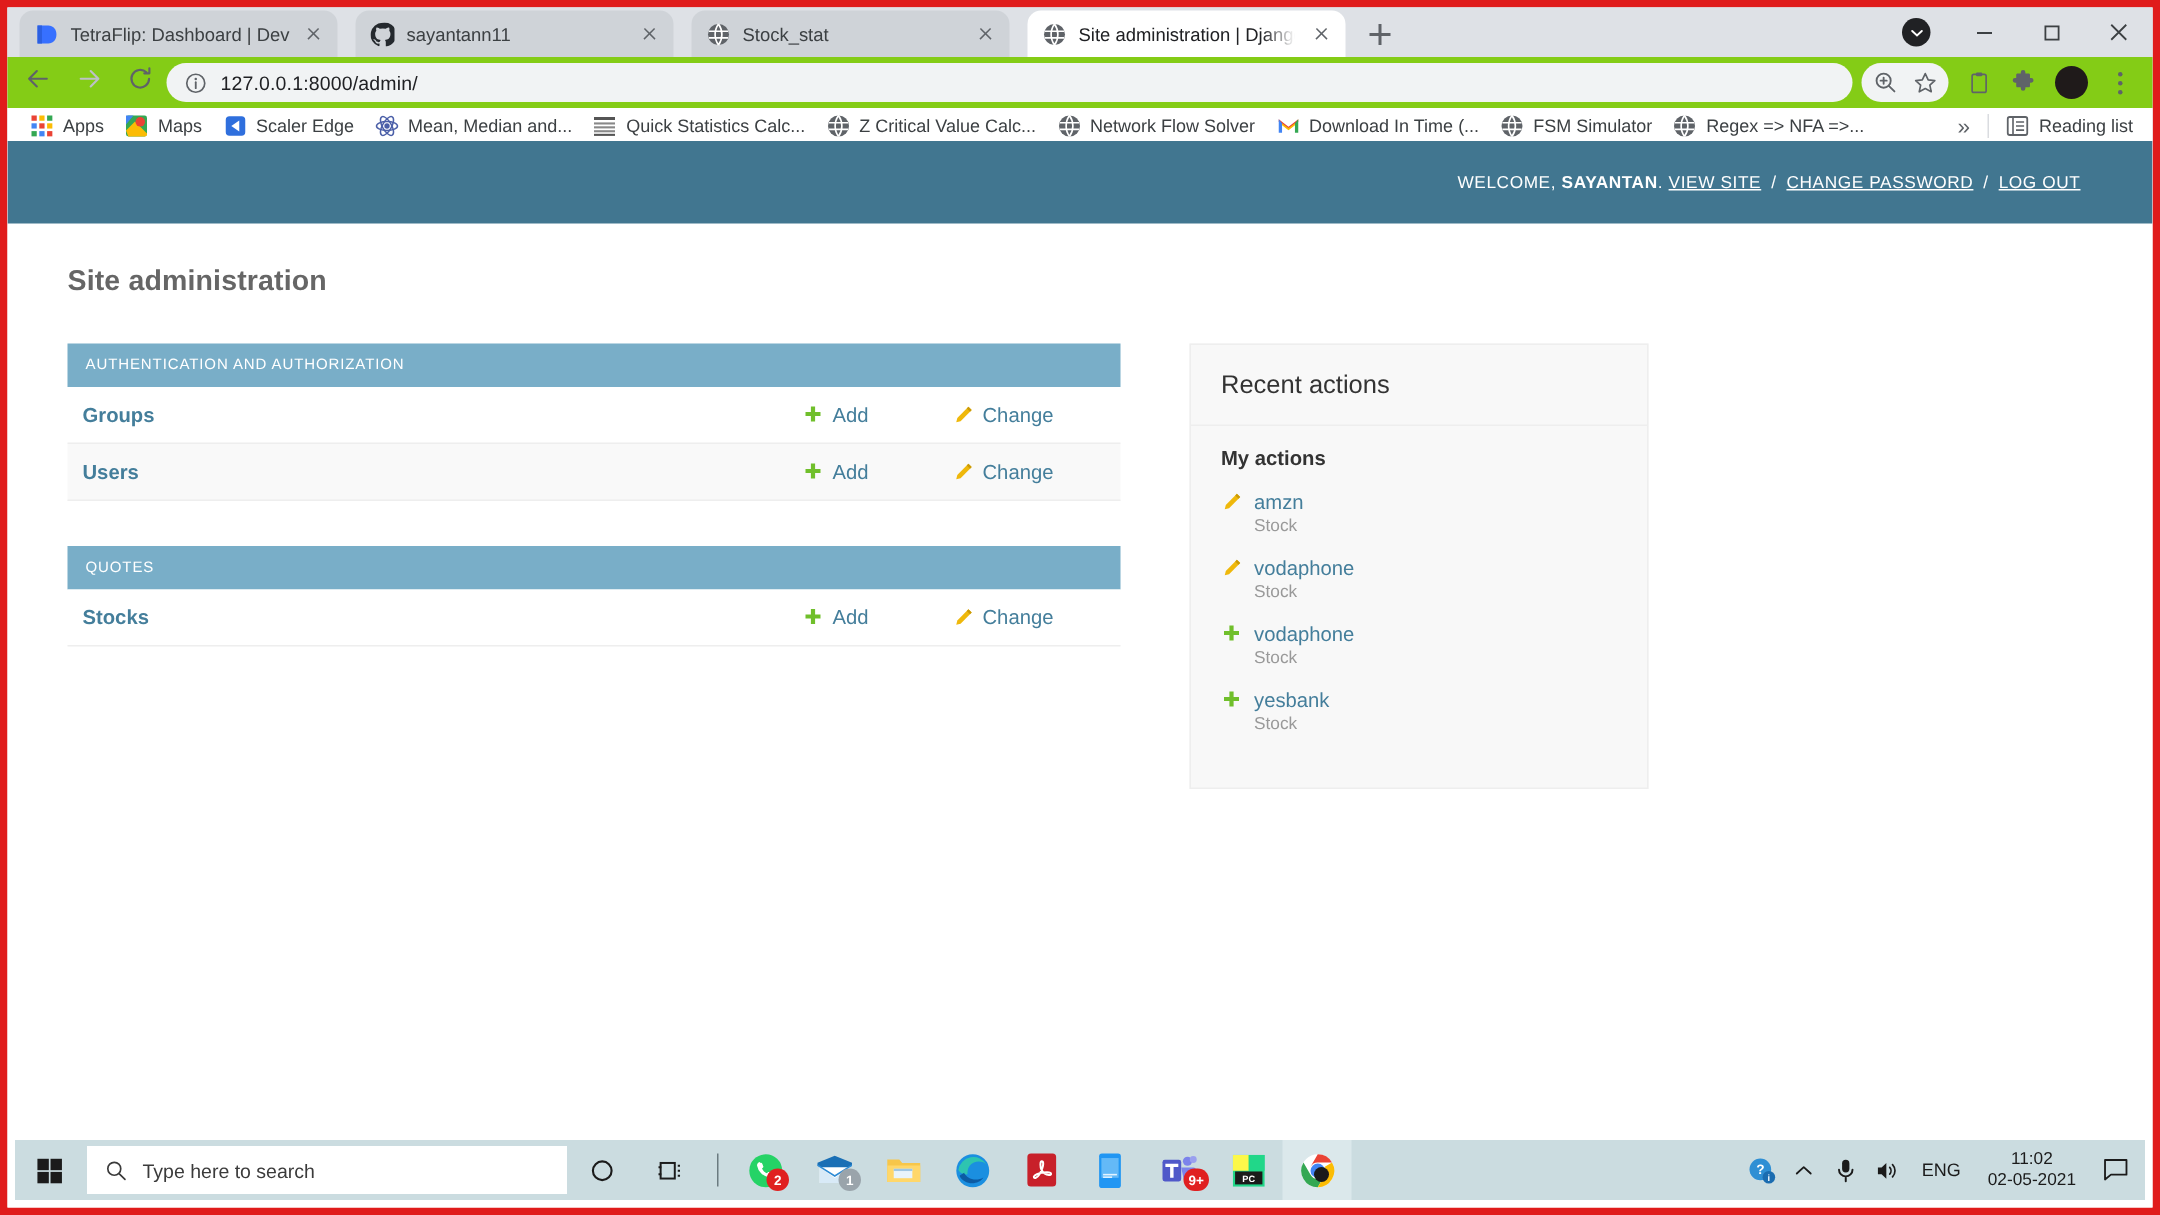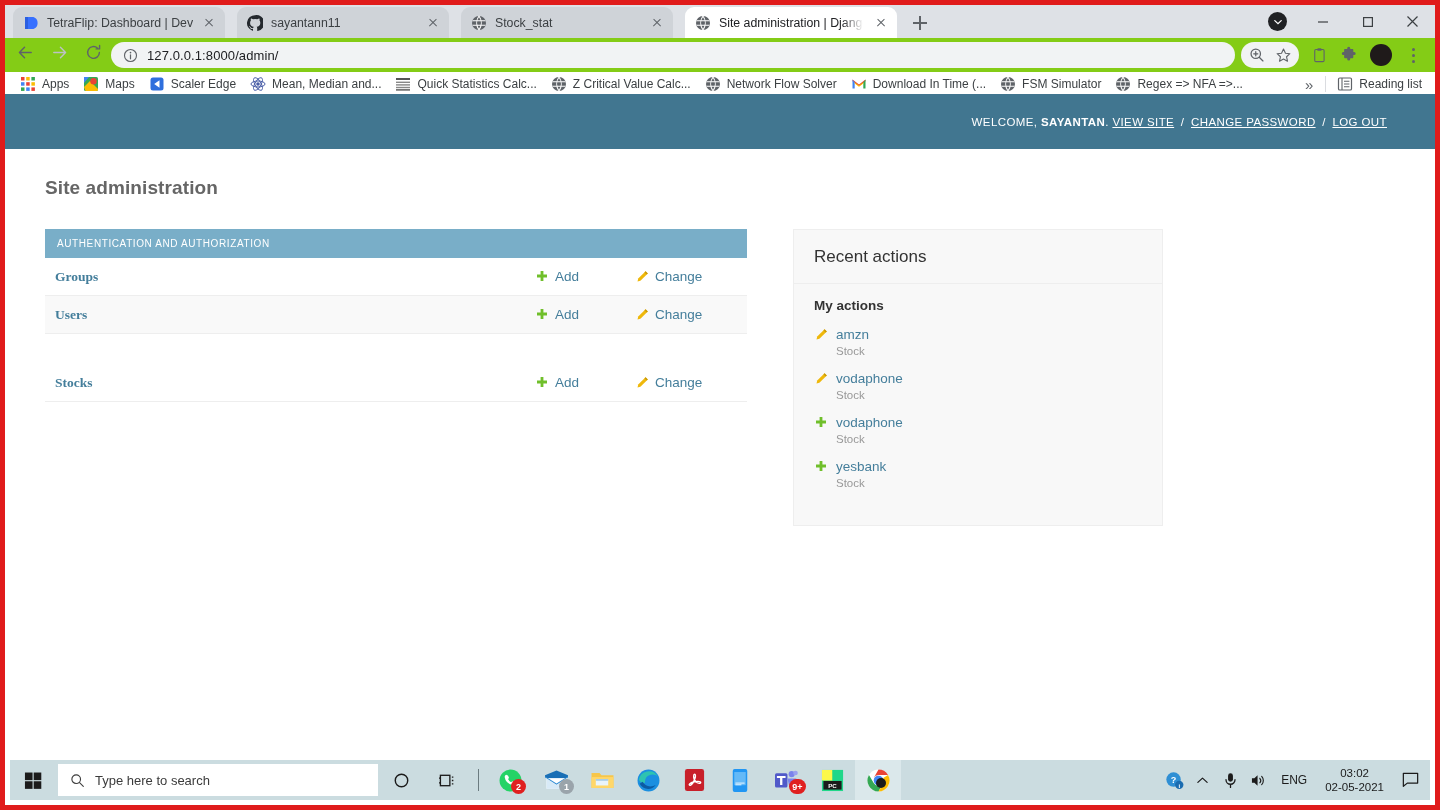--- a/index.html
+++ b/index.html
@@ -110,37 +110,37 @@
   }
   #usertools b { font-weight: 700; }
   #usertools a { color: #ffffff; text-decoration: underline; margin-top: 47px; }
   #usertools .sep { padding: 0 3px; }
 
   #content { padding: 28px 40px 0 40px; }
   #content-title { font-size: 19px; font-weight: 700; color: #666; margin-bottom: 30px; letter-spacing: .1px; }
 
   #colwrap { display: flex; align-items: flex-start; gap: 46px; }
   #app-col { width: 702px; flex: none; }
-  #side-col { width: 370px; flex: none; }
+  #side-col { width: 306px; flex: none; }
 
   .module { margin-bottom: 30px; background: #fff; }
   .module caption, .module .caption {
     background: #79aec8; color: #ffffff;
     font-size: 10px; font-weight: 400; letter-spacing: .6px;
     padding: 9px 12px; display: block; text-align: left;
   }
   .model-row {
     display: flex; align-items: center; height: 38px;
     border-bottom: 1px solid #eee;
     padding: 0 12px 0 10px;
     font-size: 13px;
   }
   .model-row.odd { background: #ffffff; }
   .model-row.even { background: #f9f9f9; }
-  .model-row .mname { flex: 1 1 auto; font-family: Liberation Serif, serif; }
+  .model-row .mname { flex: 1 1 auto; }
   .model-row .mname a { color: #447e9b; font-weight: bold; text-decoration: none; font-size: 13.5px; }
   .model-row .cell { width: 100px; display: flex; align-items: center; gap: 6px; }
   .model-row .cell a { color: #447e9b; text-decoration: none; font-size: 13.5px; }
   .addlink-icon, .changelink-icon { width: 14px; height: 14px; flex: none; display: block; }
 
   
   #recent { background: #f8f8f8; border: 1px solid #eee; }
   #recent .rc-title {
     font-size: 17px; font-weight: 400; color: #333;
     padding: 17px 16px 16px 20px; border-bottom: 1px solid #eee;
@@ -470,20 +470,21 @@
                 <svg class="changelink-icon" viewBox="0 0 14 14">
                     <path d="M10.6 1.2l2.2 2.2-7.4 7.4-2.9.7.7-2.9z" fill="#efb80b"></path>
                     <path d="M10.6 1.2l2.2 2.2-1.1 1.1-2.2-2.2z" fill="#c99a09"></path>
                   </svg>
                 <a href="#">Change</a>
               </div>
             </div>
           </div>
 
           <div class="module">
+            <div class="caption">QUOTES</div>
             <div class="model-row odd">
               <div class="mname">
                 <a href="#">Stocks</a>
               </div>
               <div class="cell">
                 <svg class="addlink-icon" viewBox="0 0 14 14">
                     <path d="M5.6 1h2.8v3.6H12v2.8H8.4V11H5.6V7.4H2V4.6h3.6z" fill="#70bf2b"></path>
                   </svg>
                 <a href="#">Add</a>
               </div>
@@ -681,21 +682,21 @@
         </svg>
       </div>
       <div class="trayicon">
         <svg width="17" height="15" viewBox="0 0 18 16">
           <path d="M2 5.6h2.6L8 2.4v11.2L4.6 10.4H2z" fill="#1b1b1b"></path>
           <path d="M10.4 5.6a3.6 3.6 0 010 4.8M12.4 3.6a6.4 6.4 0 010 8.8" stroke="#1b1b1b" stroke-width="1.2" fill="none" stroke-linecap="round"></path>
         </svg>
       </div>
       <div id="lang">ENG</div>
       <div id="clock">
-        <div>03:02</div>
+        <div>11:02</div>
         <div>02-05-2021</div>
       </div>
       <div id="notifbtn">
         <svg width="17" height="16" viewBox="0 0 18 17">
           <path d="M1.4 1.4h15.2v10.4H5.6L1.4 15.2z" stroke="#1b1b1b" stroke-width="1.3" fill="none" stroke-linejoin="round"></path>
         </svg>
       </div>
     </div>
   </div>
 

